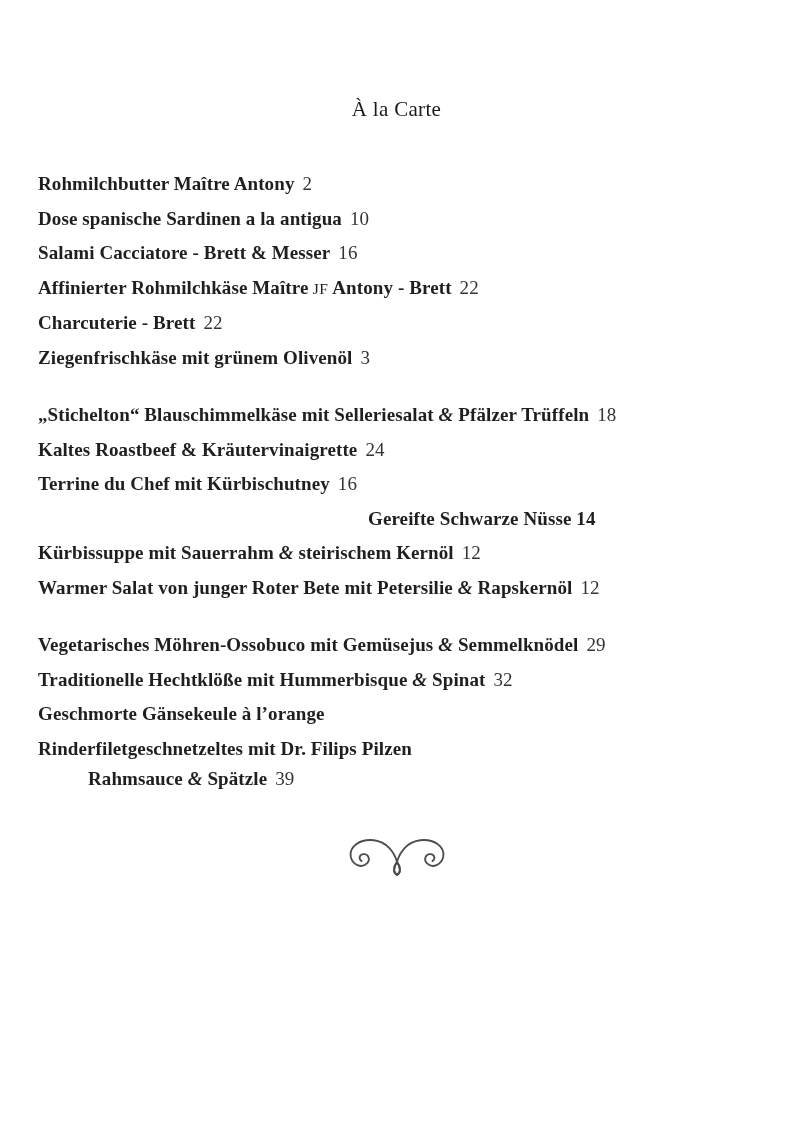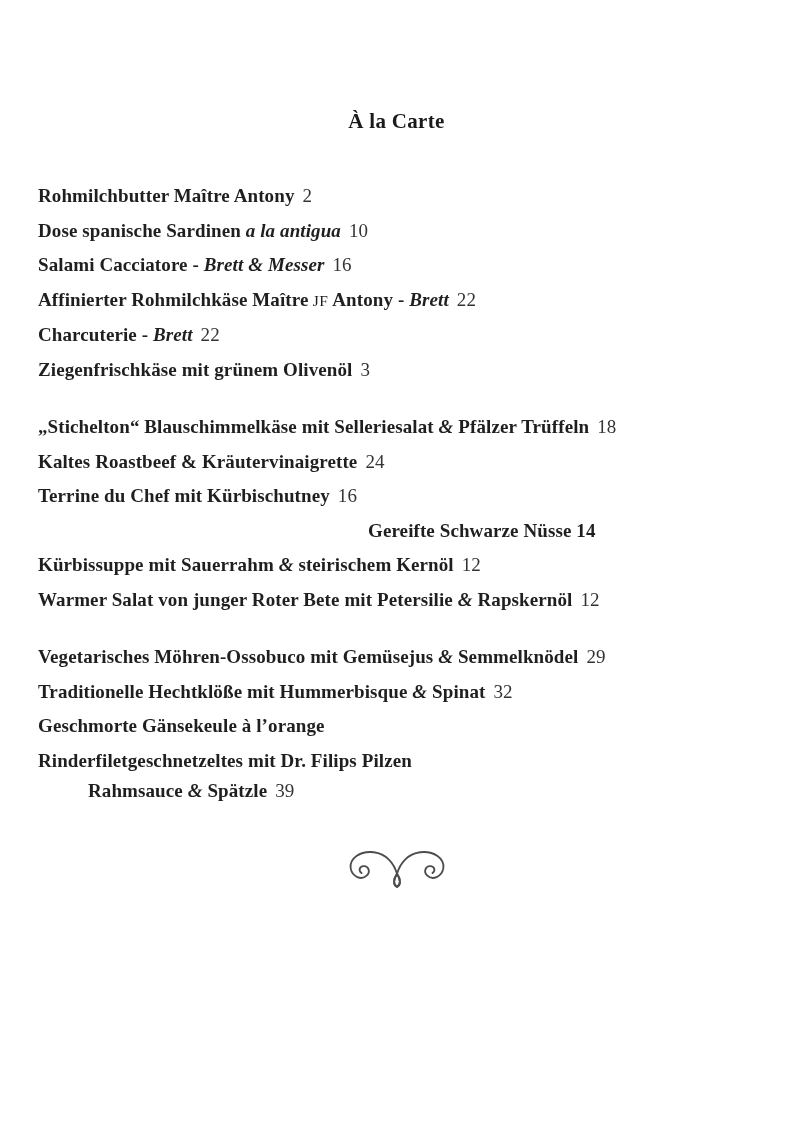--- a/index.html
+++ b/index.html
@@ -14,23 +14,23 @@
     font-family: "Liberation Serif", "DejaVu Serif", serif;
     color: #1f1f1f;
   }
   .page {
     box-sizing: border-box;
     width: 793px;
     height: 1122px;
     padding: 91px 38px 0 38px;
   }
   .title {
-    margin: 16px;
+    margin: 4px;
     font-size: 21px;
-    font-weight: bold;
+    font-weight: normal;
     line-height: 28px;
     text-align: center;
     letter-spacing: 0.3px;
     color: #1a1a1a;
   }
   .menu {
     margin-top: 44px;
   }
   .line {
     font-size: 19px;
@@ -43,21 +43,21 @@
     margin-top: 23px;
   }
   .line.right {
     padding-left: 330px;
   }
   .line.continuation {
     padding-left: 50px;
     line-height: 25px;
   }
   .seg-name { font-weight: bold; }
-  .seg-italic { font-weight: bold; font-style: italic; }
+  .seg-italic { font-weight: bold; }
   .seg-amp { font-weight: bold; font-style: italic; }
   .seg-smallcaps { font-weight: normal; font-size: 15.5px; letter-spacing: 0.5px; }
   .seg-price {
     font-weight: normal;
     margin-left: 8px;
     color: #343434;
   }
   .ornament-wrap {
     margin-top: 40px;
     text-align: center;

